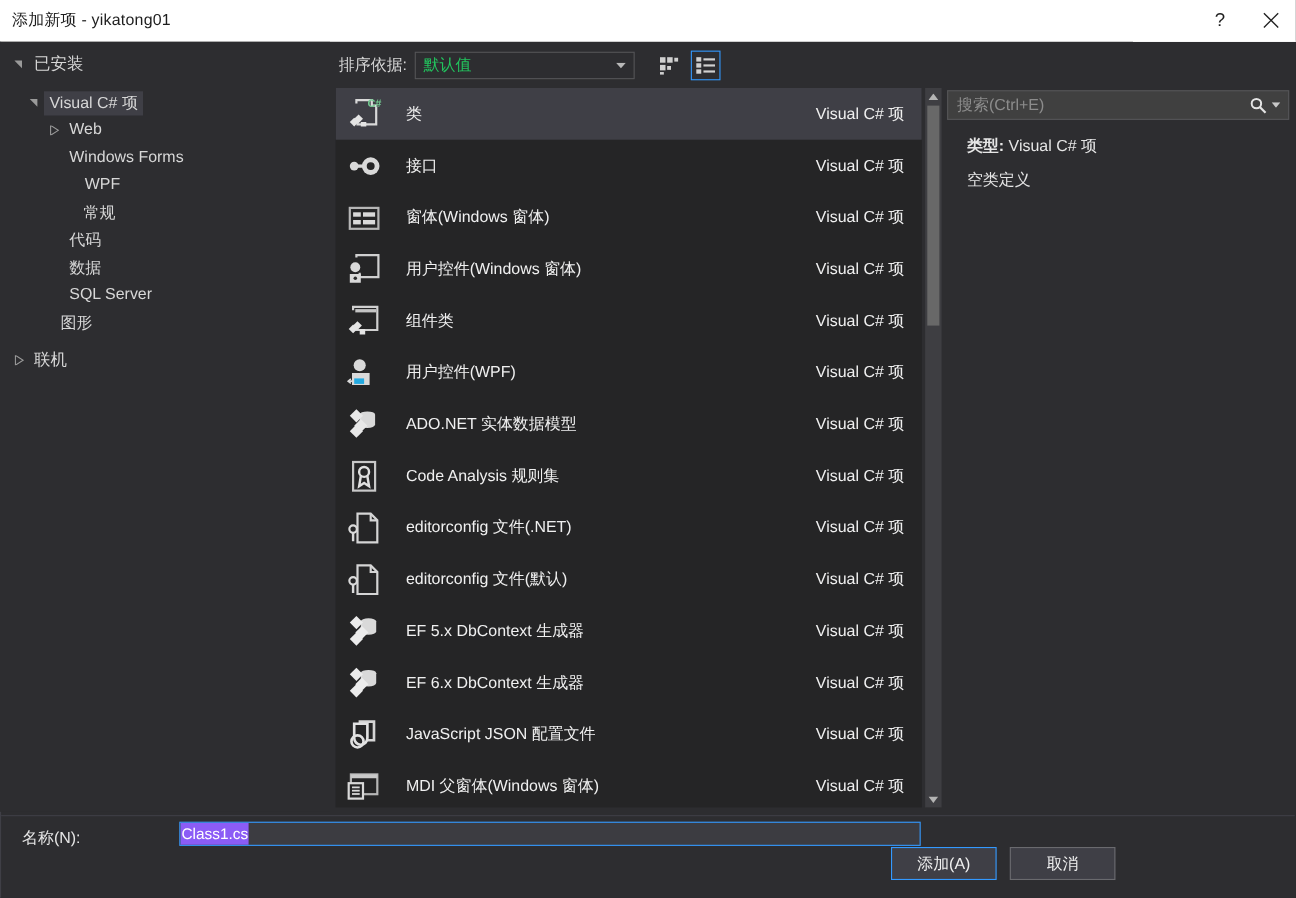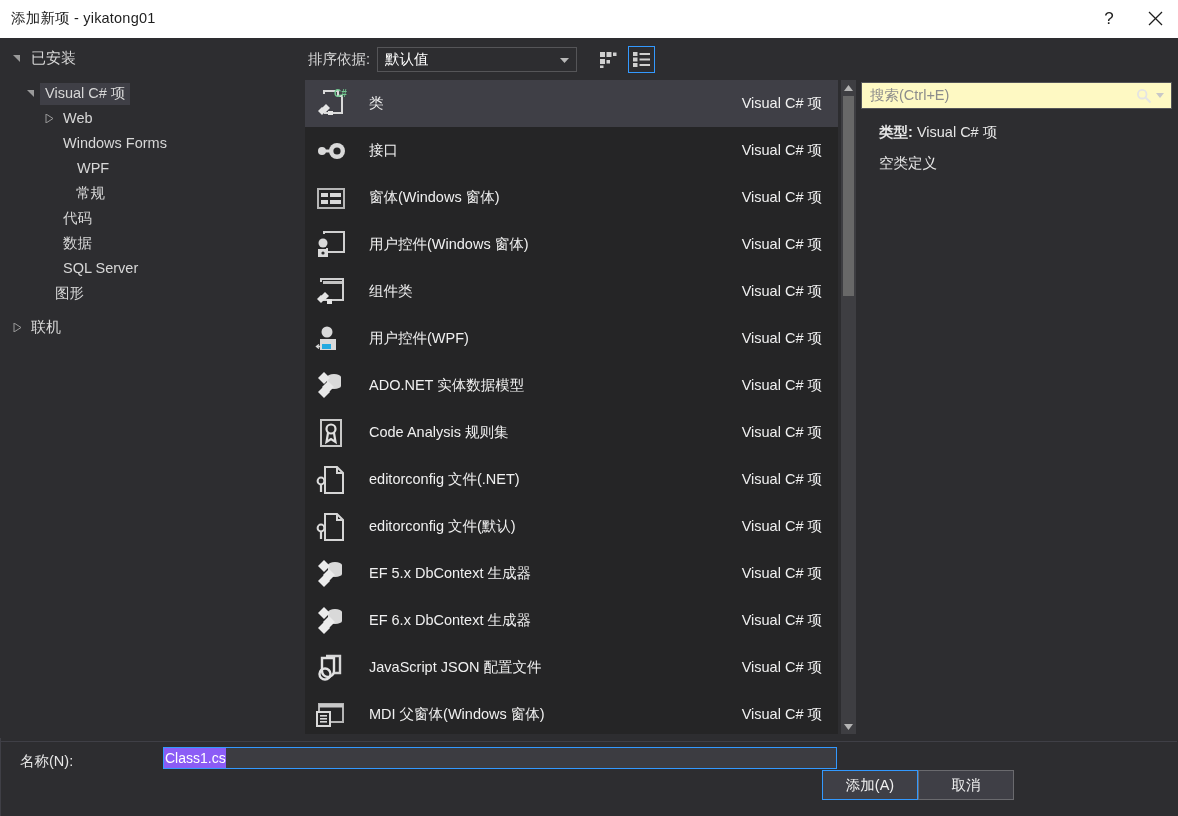--- a/index.html
+++ b/index.html
@@ -96,21 +96,21 @@
   }
   .sort-combo {
     width: 200px; height: 25px;
     background: #2d2d30;
     border: 1px solid #555558;
     display: flex; align-items: center;
     position: relative;
     cursor: default;
   }
   .sort-combo .val {
-    font-size: 14.5px; color: #ffffff;
+    font-size: 14.5px; color: #22c55e;
     margin-left: 7px;
   }
   .sort-combo .chev {
     position: absolute; right: 7px; top: 50%;
     transform: translateY(-50%);
   }
   .view-btns { display: flex; align-items: center; margin-left: 18px; gap: 6px; }
   .view-btn {
     width: 27px; height: 27px;
     display: flex; align-items: center; justify-content: center;
@@ -172,21 +172,21 @@
   }
 
   
   .right-pane {
     position: absolute; left: 856px; top: 0;
     width: 322px; height: 700px;
   }
   .search-box {
     position: absolute; left: 5px; top: 44px;
     width: 311px; height: 27px;
-    background: #fef9c3;
+    background: #404040;
     border: 1px solid #555558;
     display: flex; align-items: center;
     cursor: text;
   }
   .search-placeholder {
     font-size: 14.5px; color: #8c8c8c;
     margin-left: 8px; flex: 1;
     white-space: nowrap;
   }
   .search-ico { margin-right: 4px; display:flex; align-items:center; }
@@ -231,21 +231,21 @@
   .name-input .sel-text {
     font-size: 14px;
     color: #ffffff;
     background: #8b5cf6;
     padding: 1px 0 2px 1px;
     line-height: 18px;
   }
 
   .btn-row {
     position: absolute; right: 16px; bottom: 16px;
-    display: flex; 
+    display: flex; gap: 12px;
   }
   .btn {
     width: 96px; height: 30px;
     display: flex; align-items: center; justify-content: center;
     font-size: 14.5px; color: #f0f0f0;
     background: #3f3f46;
     border: 1px solid #6a6a6e;
     cursor: default;
   }
   .btn.primary { border-color: #3399ff; }

